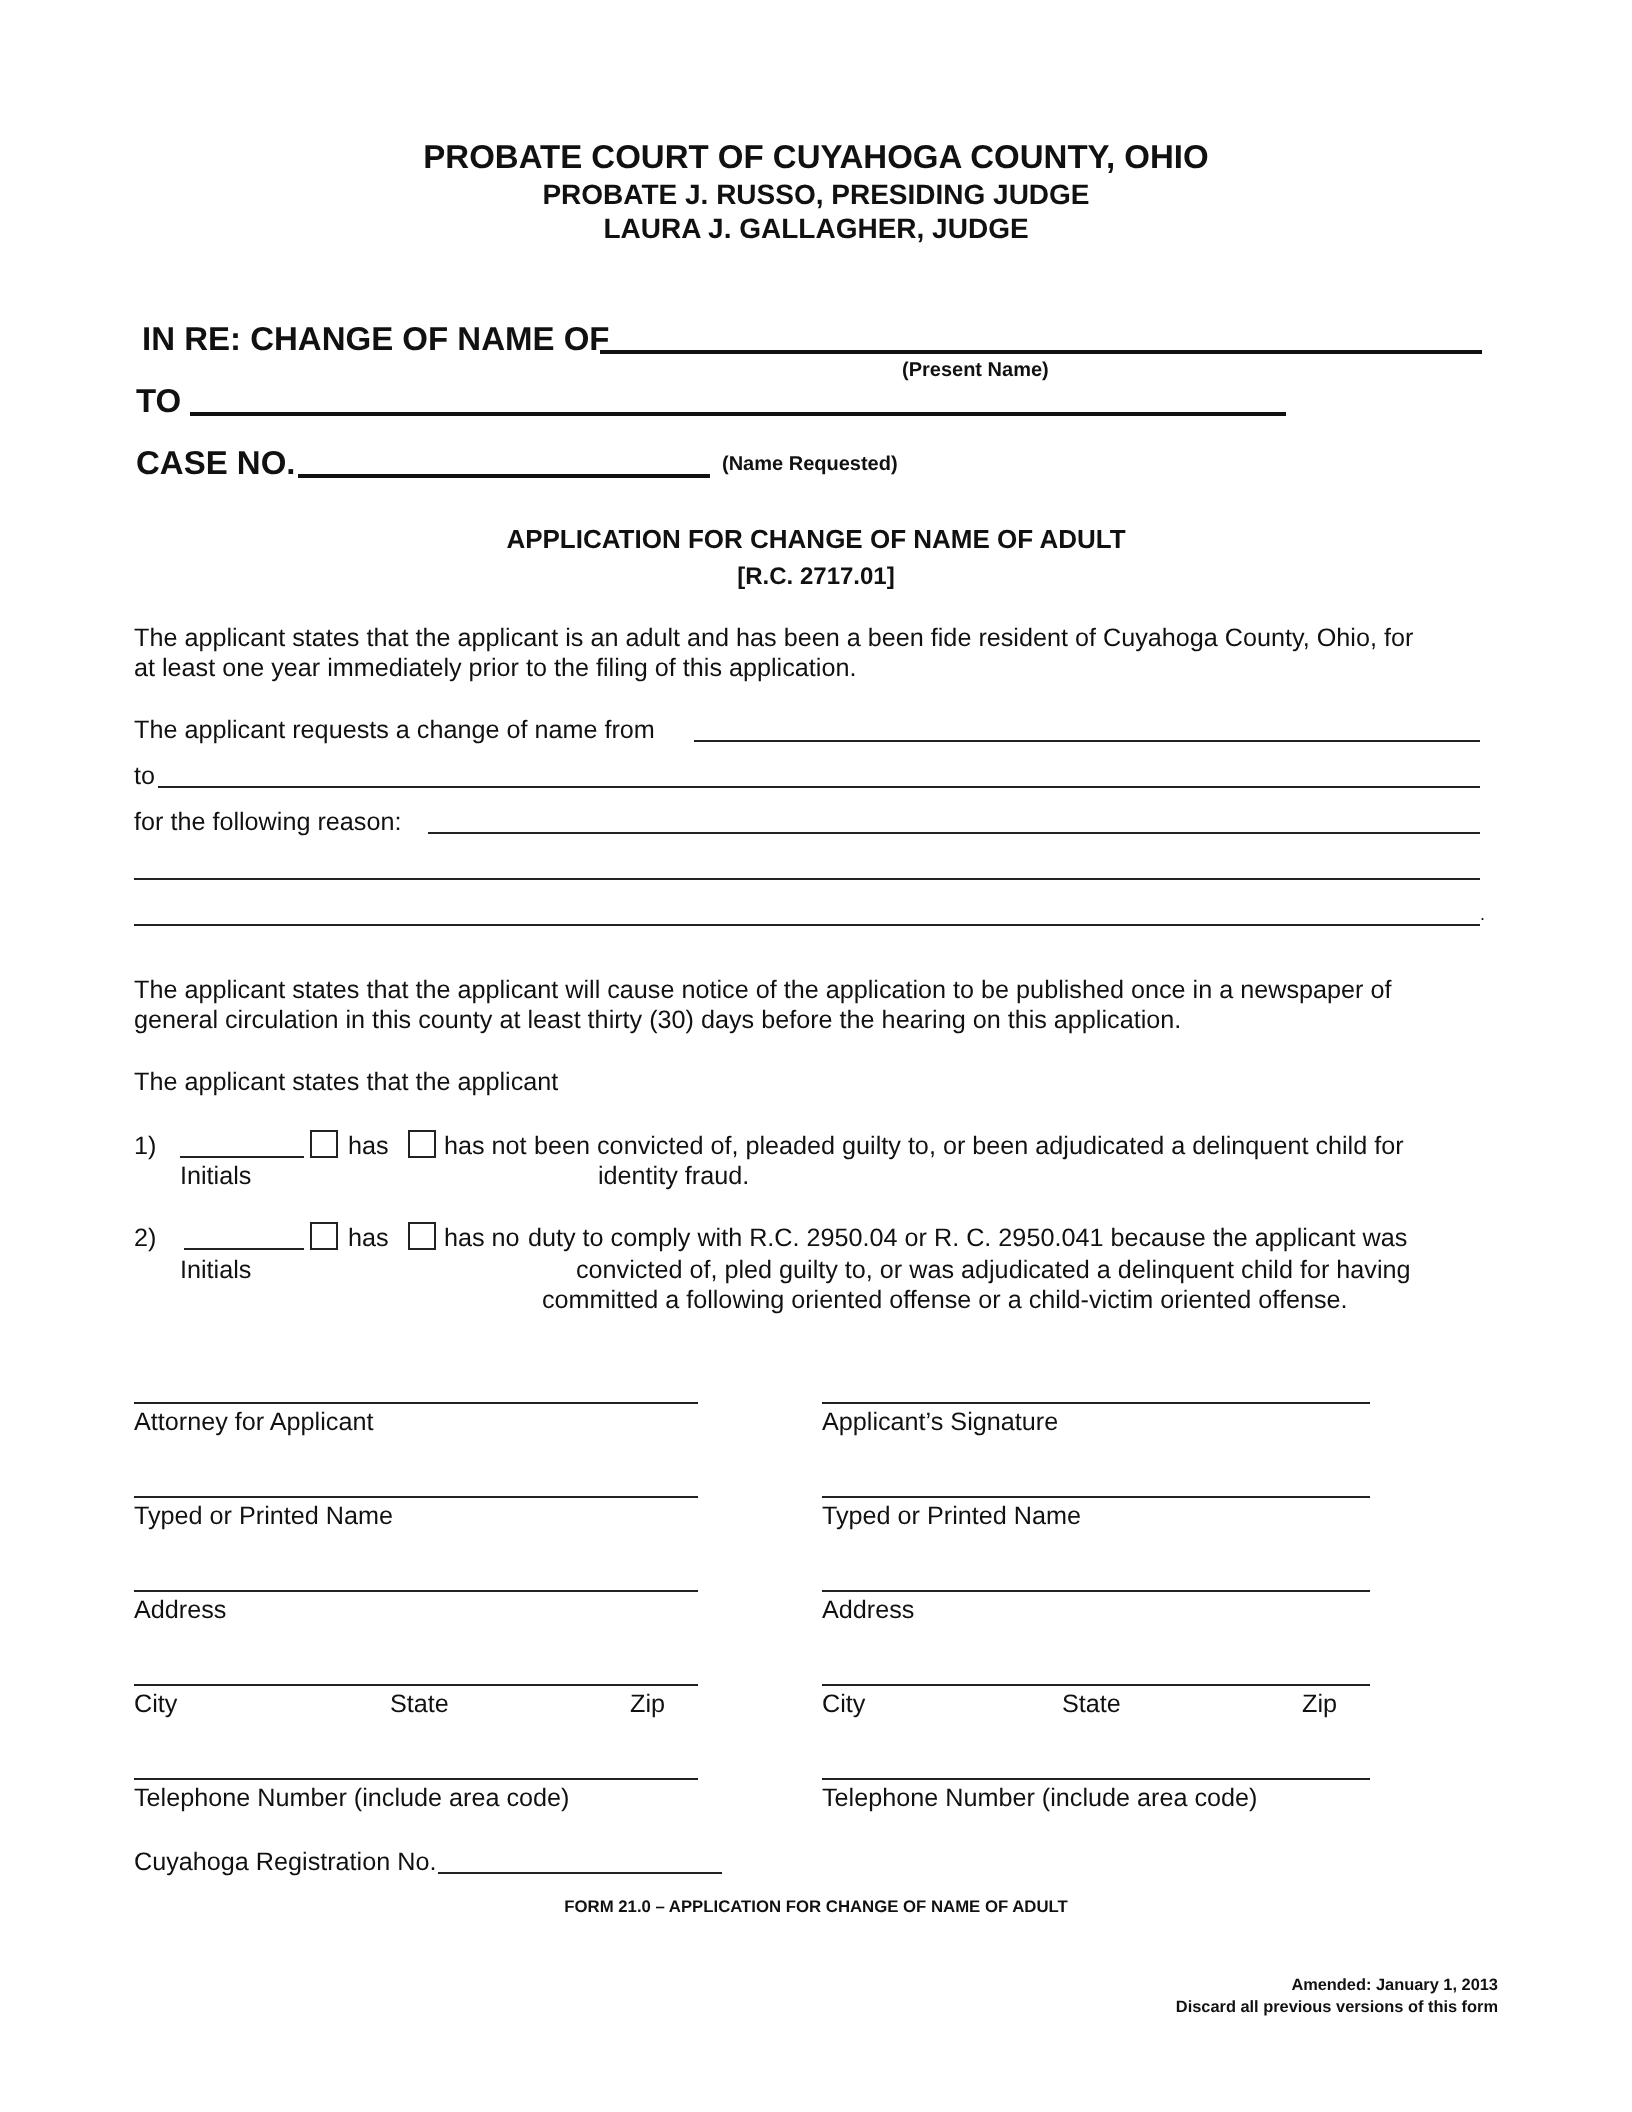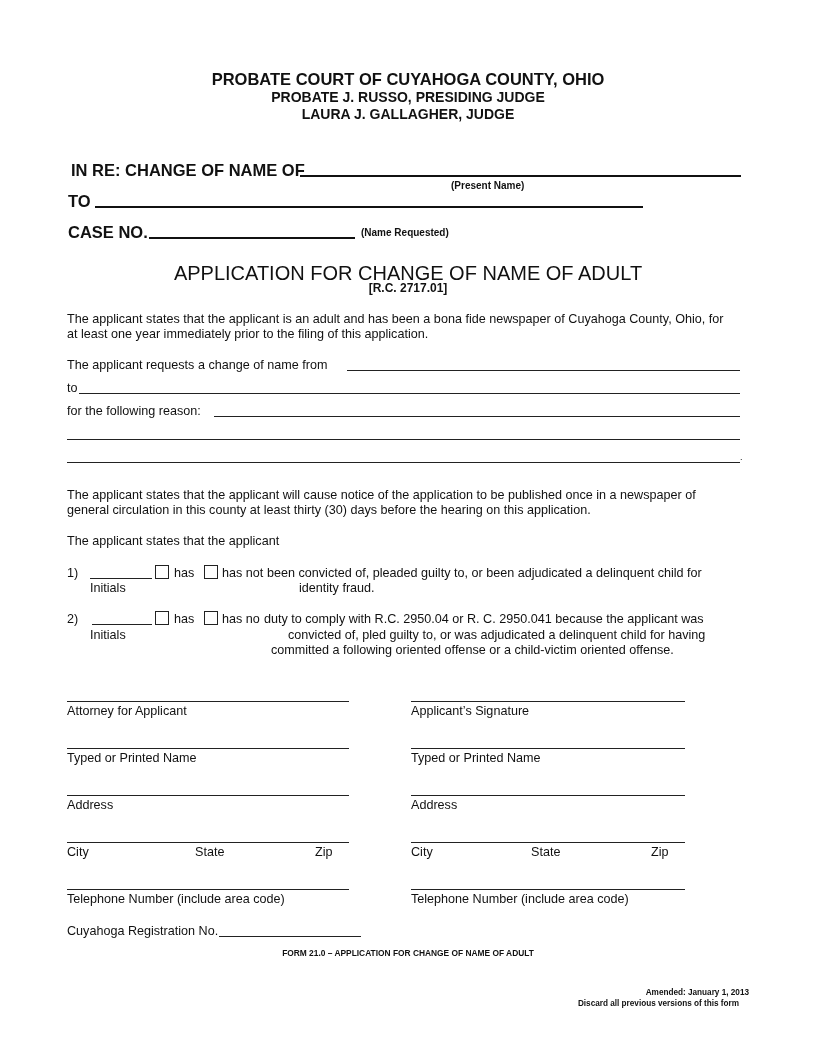--- a/index.html
+++ b/index.html
@@ -28,24 +28,24 @@
 <div class="line" style="left:300px; width:441px; top:175px;"></div>
 <div class="abs small-bold" style="left:451px; top:180px;">(Present Name)</div>
 
 <div class="abs caption-re" style="left:68px; top:192px;">TO</div>
 <div class="line" style="left:95px; width:548px; top:206px;"></div>
 <div class="abs small-bold" style="left:361px; top:211px;margin-top:16px;">(Name Requested)</div>
 
 <div class="abs caption-re" style="left:68px; top:223px;">CASE NO.</div>
 <div class="line" style="left:149px; width:206px; top:237px;"></div>
 
-<div class="abs center" style="top:262px; font-size:20px; font-weight:normal;">APPLICATION FOR CHANGE OF NAME OF ADULT</div>
+<div class="abs center" style="top:262px; font-size:13px; font-weight:bold;">APPLICATION FOR CHANGE OF NAME OF ADULT</div>
 <div class="abs center" style="top:281px; font-size:12px; font-weight:bold;">[R.C. 2717.01]</div>
 
-<div class="abs body-text" style="left:67px; top:311px;">The applicant states that the applicant is an adult and has been a bona fide newspaper of Cuyahoga County, Ohio, for</div>
+<div class="abs body-text" style="left:67px; top:311px;">The applicant states that the applicant is an adult and has been a been fide resident of Cuyahoga County, Ohio, for</div>
 <div class="abs body-text" style="left:67px; top:326px;">at least one year immediately prior to the filing of this application.</div>
 
 <div class="abs body-text" style="left:67px; top:357px;">The applicant requests a change of name from</div>
 <div class="thin" style="left:347px; width:393px; top:370px;"></div>
 
 <div class="abs body-text" style="left:67px; top:380px;">to</div>
 <div class="thin" style="left:79px; width:661px; top:393px;"></div>
 
 <div class="abs body-text" style="left:67px; top:403px;">for the following reason:</div>
 <div class="thin" style="left:214px; width:526px; top:416px;"></div>
@@ -111,13 +111,13 @@
 <div class="thin" style="left:411px; width:274px; top:842px;"></div>
 <div class="abs body-text" style="left:411px; top:844px;">City</div>
 <div class="abs body-text" style="left:531px; top:844px;">State</div>
 <div class="abs body-text" style="left:651px; top:844px;">Zip</div>
 
 <div class="thin" style="left:411px; width:274px; top:889px;"></div>
 <div class="abs body-text" style="left:411px; top:891px;">Telephone Number (include area code)</div>
 
 <div class="abs footer" style="left:0; width:816px; text-align:center; top:948px; font-size:8.4px;">FORM 21.0 – APPLICATION FOR CHANGE OF NAME OF ADULT</div>
 <div class="abs footer" style="right:67px; top:988px; text-align:right;">Amended: January 1, 2013</div>
-<div class="abs footer" style="right:77px; top:999px; text-align:right;">Discard all previous versions of this form</div>
+<div class="abs footer" style="right:67px; top:999px; text-align:right;">Discard all previous versions of this form</div>
 
 </body></html>

